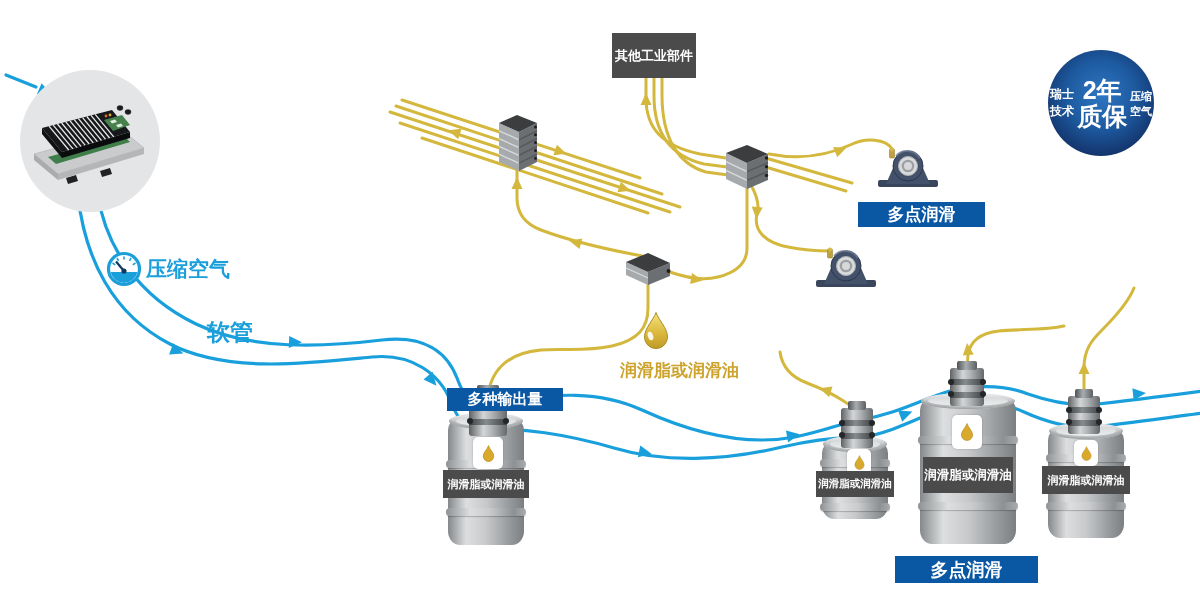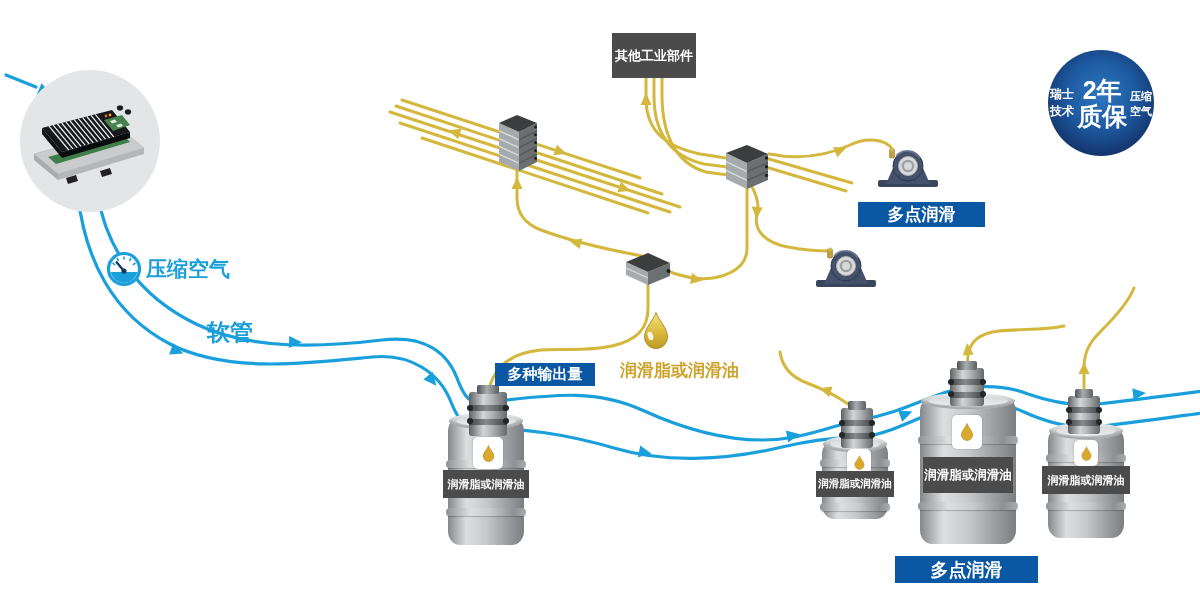--- a/index.html
+++ b/index.html
@@ -20,21 +20,21 @@
   
   #gauge { left:106px; top:251px; width:36px; height:36px; z-index:4; }
   .bluetxt { position:absolute; color:#1b9fdb; font-weight:700; z-index:4; white-space:nowrap; }
   #air-text { left:146px; top:255px; font-size:21px; }
   #hose-text { left:207px; top:317px; font-size:23px; }
 
   
   .bluetag { position:absolute; background:#0a57a4; color:#fff; font-weight:700; z-index:5;
     display:flex; align-items:center; justify-content:center; white-space:nowrap; }
   #ctrl-label { left:176px; top:85px; width:112px; height:42px; font-size:17px; }
-  #out-label  { left:447px; top:363px; width:100px; height:23px; font-size:15px;margin-left:48px; }
+  #out-label  { left:447px; top:388px; width:116px; height:23px; font-size:15px; }
   #mp-right   { left:858px; top:202px; width:127px; height:25px; font-size:17px; }
   #mp-bottom  { left:895px; top:556px; width:143px; height:27px; font-size:18px; }
 
   #other-box { position:absolute; left:612px; top:33px; width:84px; height:45px; z-index:5;
     background:#4b4b4b; color:#fff; font-weight:700; font-size:13px;
     display:flex; align-items:center; justify-content:center; }
 
   #oil-text { position:absolute; left:620px; top:359px; color:#cda32c; font-weight:700;
     font-size:17px; z-index:4; white-space:nowrap; }
 

